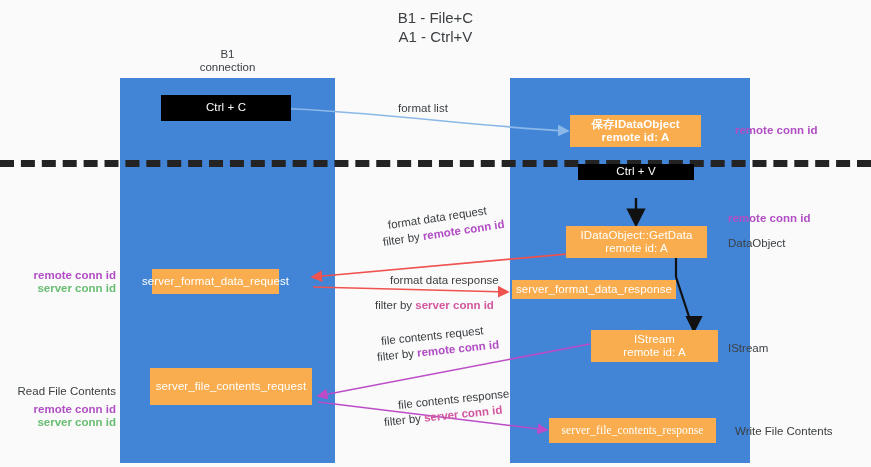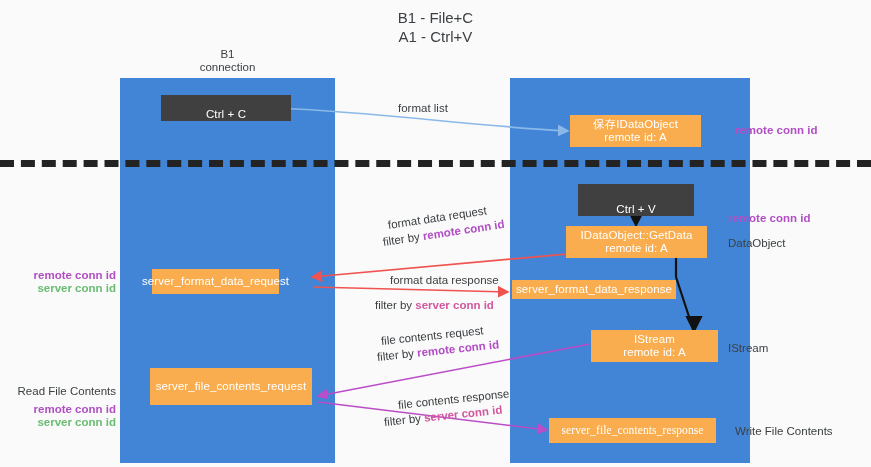--- a/index.html
+++ b/index.html
@@ -58,21 +58,21 @@
     display: flex;
     flex-direction: column;
     align-items: center;
     justify-content: center;
     text-align: center;
     color: #ffffff;
     font-size: 11.5px;
     line-height: 13.5px;
     letter-spacing: 0.1px;
   }
-  .node.green { background: #404040; justify-content: flex-end; }
+  .node.green { background: #000000; }
   .node.orange { background: #f9ad4e; }
   .node .l2 { display: block; }
 
   
   .lbl {
     position: absolute;
     font-size: 11.5px;
     line-height: 14px;
     color: #3c4043;
     white-space: nowrap;
@@ -152,26 +152,26 @@
 
     <path d="M694,318 L694,330" fill="none" stroke="#111111" stroke-width="2.2" marker-end="url(#ah-black)"></path>
   </svg>
 
   <div class="dashed" style="top:160px;"></div>
 
   <div class="node green" style="left:161px; top:95px; width:130px; height:26px;">
     <span>Ctrl + C</span>
   </div>
 
-  <div class="node orange" style="left:570px; top:115px; width:131px; height:32px;">
+  <div class="node orange" style="left:570px; top:115px; width:131px; height:32px;font-weight:bold;">
     <span>保存IDataObject</span>
     <span class="l2">remote id: A</span>
   </div>
 
-  <div class="node green" style="left:578px; top:184px; width:116px; height:32px;">
+  <div class="node green" style="left:578px; top:164px; width:116px; height:16px;">
     <span>Ctrl + V</span>
   </div>
 
   <div class="node orange" style="left:566px; top:226px; width:141px; height:32px;">
     <span>IDataObject::GetData</span>
     <span class="l2">remote id: A</span>
   </div>
 
   <div class="node orange" style="left:152px; top:269px; width:127px; height:25px;">
     <span>server_format_data_request</span>

